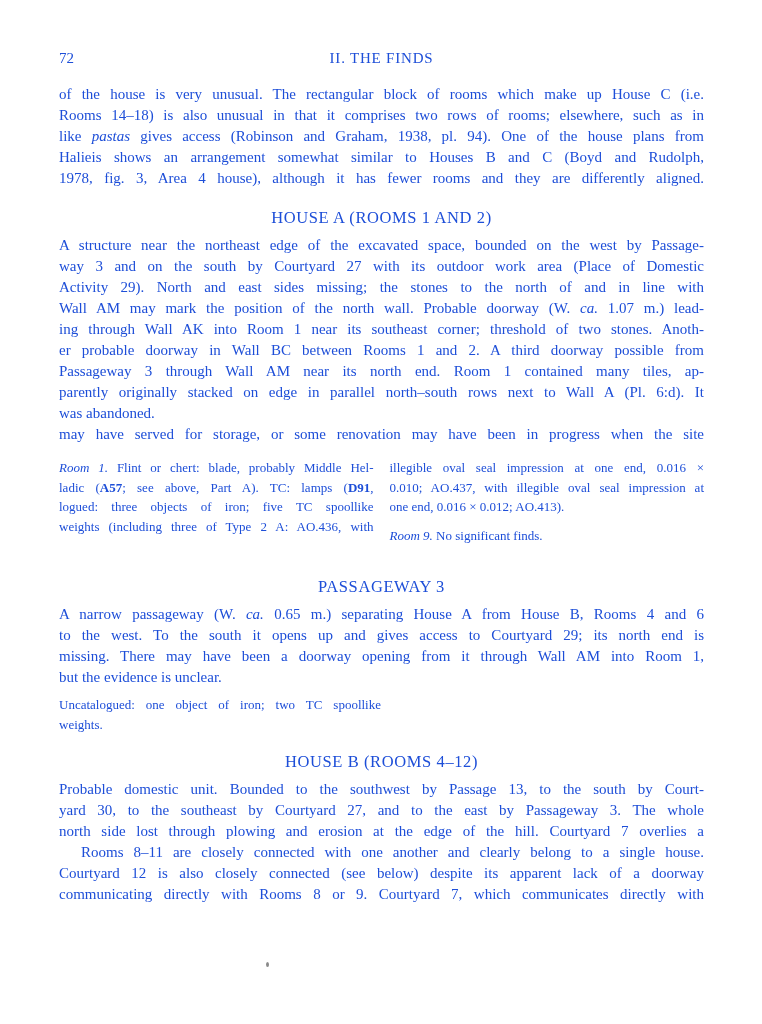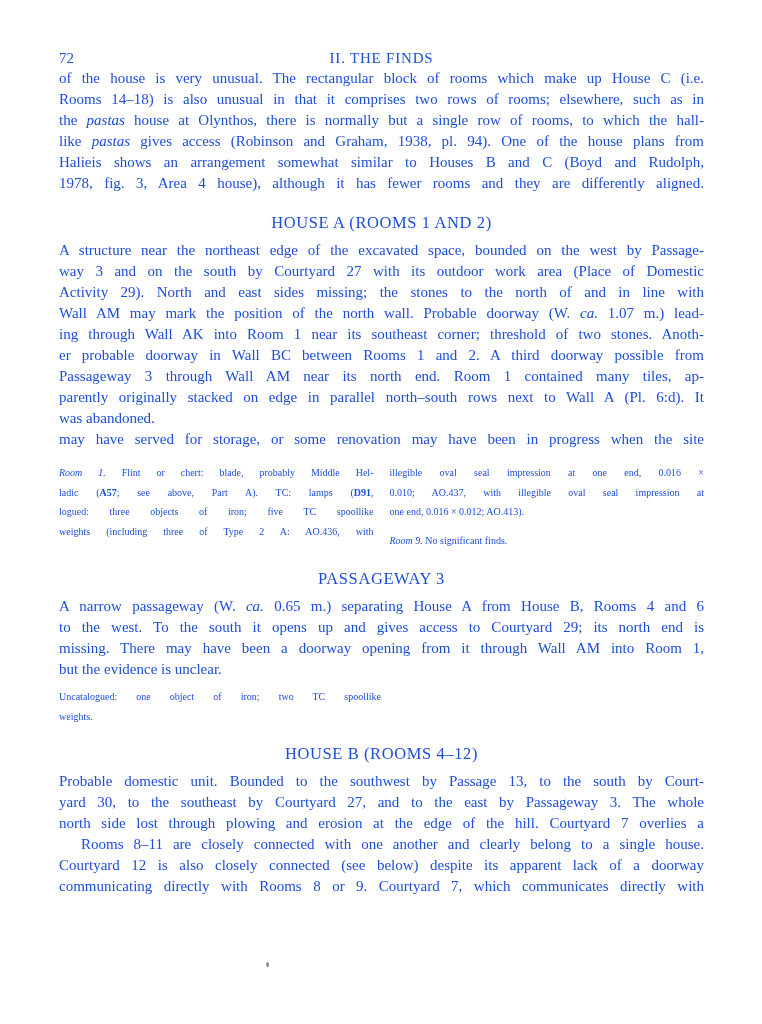--- a/index.html
+++ b/index.html
@@ -10,34 +10,34 @@
     color:#1d4ed8;
     font-family:"Liberation Serif","DejaVu Serif",serif;
     overflow:hidden;
   }
   .header{
     position:absolute;top:48px;left:59px;width:645px;
     text-align:center;font-size:15px;line-height:20px;
   }
   .page-num{position:absolute;left:0;top:0;}
   .running-head{letter-spacing:0.8px;}
-  .page-body{position:absolute;top:68px;left:59px;width:645px;}
+  .page-body{position:absolute;top:84px;left:59px;width:645px;}
   .para.body{font-size:15px;line-height:21px;}
-  .para.small{font-size:10px;line-height:19.5px;}
+  .para.small{font-size:13px;line-height:19.5px;}
   .line{text-align:justify;text-align-last:justify;}
   .line.rag{text-align-last:left;}
   .line.indent{text-indent:22px;}
   .heading{
     text-align:center;font-size:16.5px;line-height:25px;
     letter-spacing:0.6px;margin:15px 0 5px 0;
   }
   [data-name="intro-paragraph"]{margin-top:0;}
   [data-name="house-a-heading"]{margin-top:16px;margin-bottom:5px;}
   [data-name="room-catalog"]{margin-top:13px;}
-  [data-name="passageway-3-heading"]{margin-top:16px;margin-bottom:5px;}
+  [data-name="passageway-3-heading"]{margin-top:29px;margin-bottom:5px;}
   [data-name="passageway-3-uncatalogued"]{margin-top:7px;width:322px;}
   [data-name="house-b-heading"]{margin-top:15px;margin-bottom:5px;}
   .columns{display:flex;gap:16px;}
   .col{flex:1;min-width:0;}
   .col .para + .para{margin-top:9px;}
   .it{font-style:italic;}
   .bd{font-weight:bold;}
   .speck{
     position:absolute;left:266px;top:962px;width:3px;height:5px;
     background:#8a8a8a;border-radius:50%;
@@ -48,21 +48,20 @@
 
 <div class="page" data-name="book-page">
   <div class="header" data-name="page-header">
     <span class="page-num" data-name="page-number">72</span>
     <span class="running-head" data-name="running-head">II. THE FINDS</span>
   </div>
   <div class="page-body" data-name="page-body">
       <div class="para body" data-name="intro-paragraph">
         <div class="line" data-name="text-line">of the house is very unusual. The rectangular block of rooms which make up House C (i.e.</div>
         <div class="line" data-name="text-line">Rooms 14–18) is also unusual in that it comprises two rows of rooms; elsewhere, such as in</div>
-        <div class="line" data-name="text-line">the <span class="it " data-name="italic-text">pastas</span> house at Olynthos, there is normally but a single row of rooms, to which the hall-</div>
         <div class="line" data-name="text-line">like <span class="it " data-name="italic-text">pastas</span> gives access (Robinson and Graham, 1938, pl. 94). One of the house plans from</div>
         <div class="line" data-name="text-line">Halieis shows an arrangement somewhat similar to Houses B and C (Boyd and Rudolph,</div>
         <div class="line" data-name="text-line">1978, fig. 3, Area 4 house), although it has fewer rooms and they are differently aligned.</div>
       </div>
       <div class="heading" data-name="house-a-heading">HOUSE A (ROOMS 1 AND 2)</div>
       <div class="para body" data-name="house-a-paragraph">
         <div class="line" data-name="text-line">A structure near the northeast edge of the excavated space, bounded on the west by Passage-</div>
         <div class="line" data-name="text-line">way 3 and on the south by Courtyard 27 with its outdoor work area (Place of Domestic</div>
         <div class="line" data-name="text-line">Activity 29). North and east sides missing; the stones to the north of and in line with</div>
         <div class="line" data-name="text-line">Wall AM may mark the position of the north wall. Probable doorway (W. <span class="it " data-name="italic-text">ca.</span> 1.07 m.) lead-</div>

